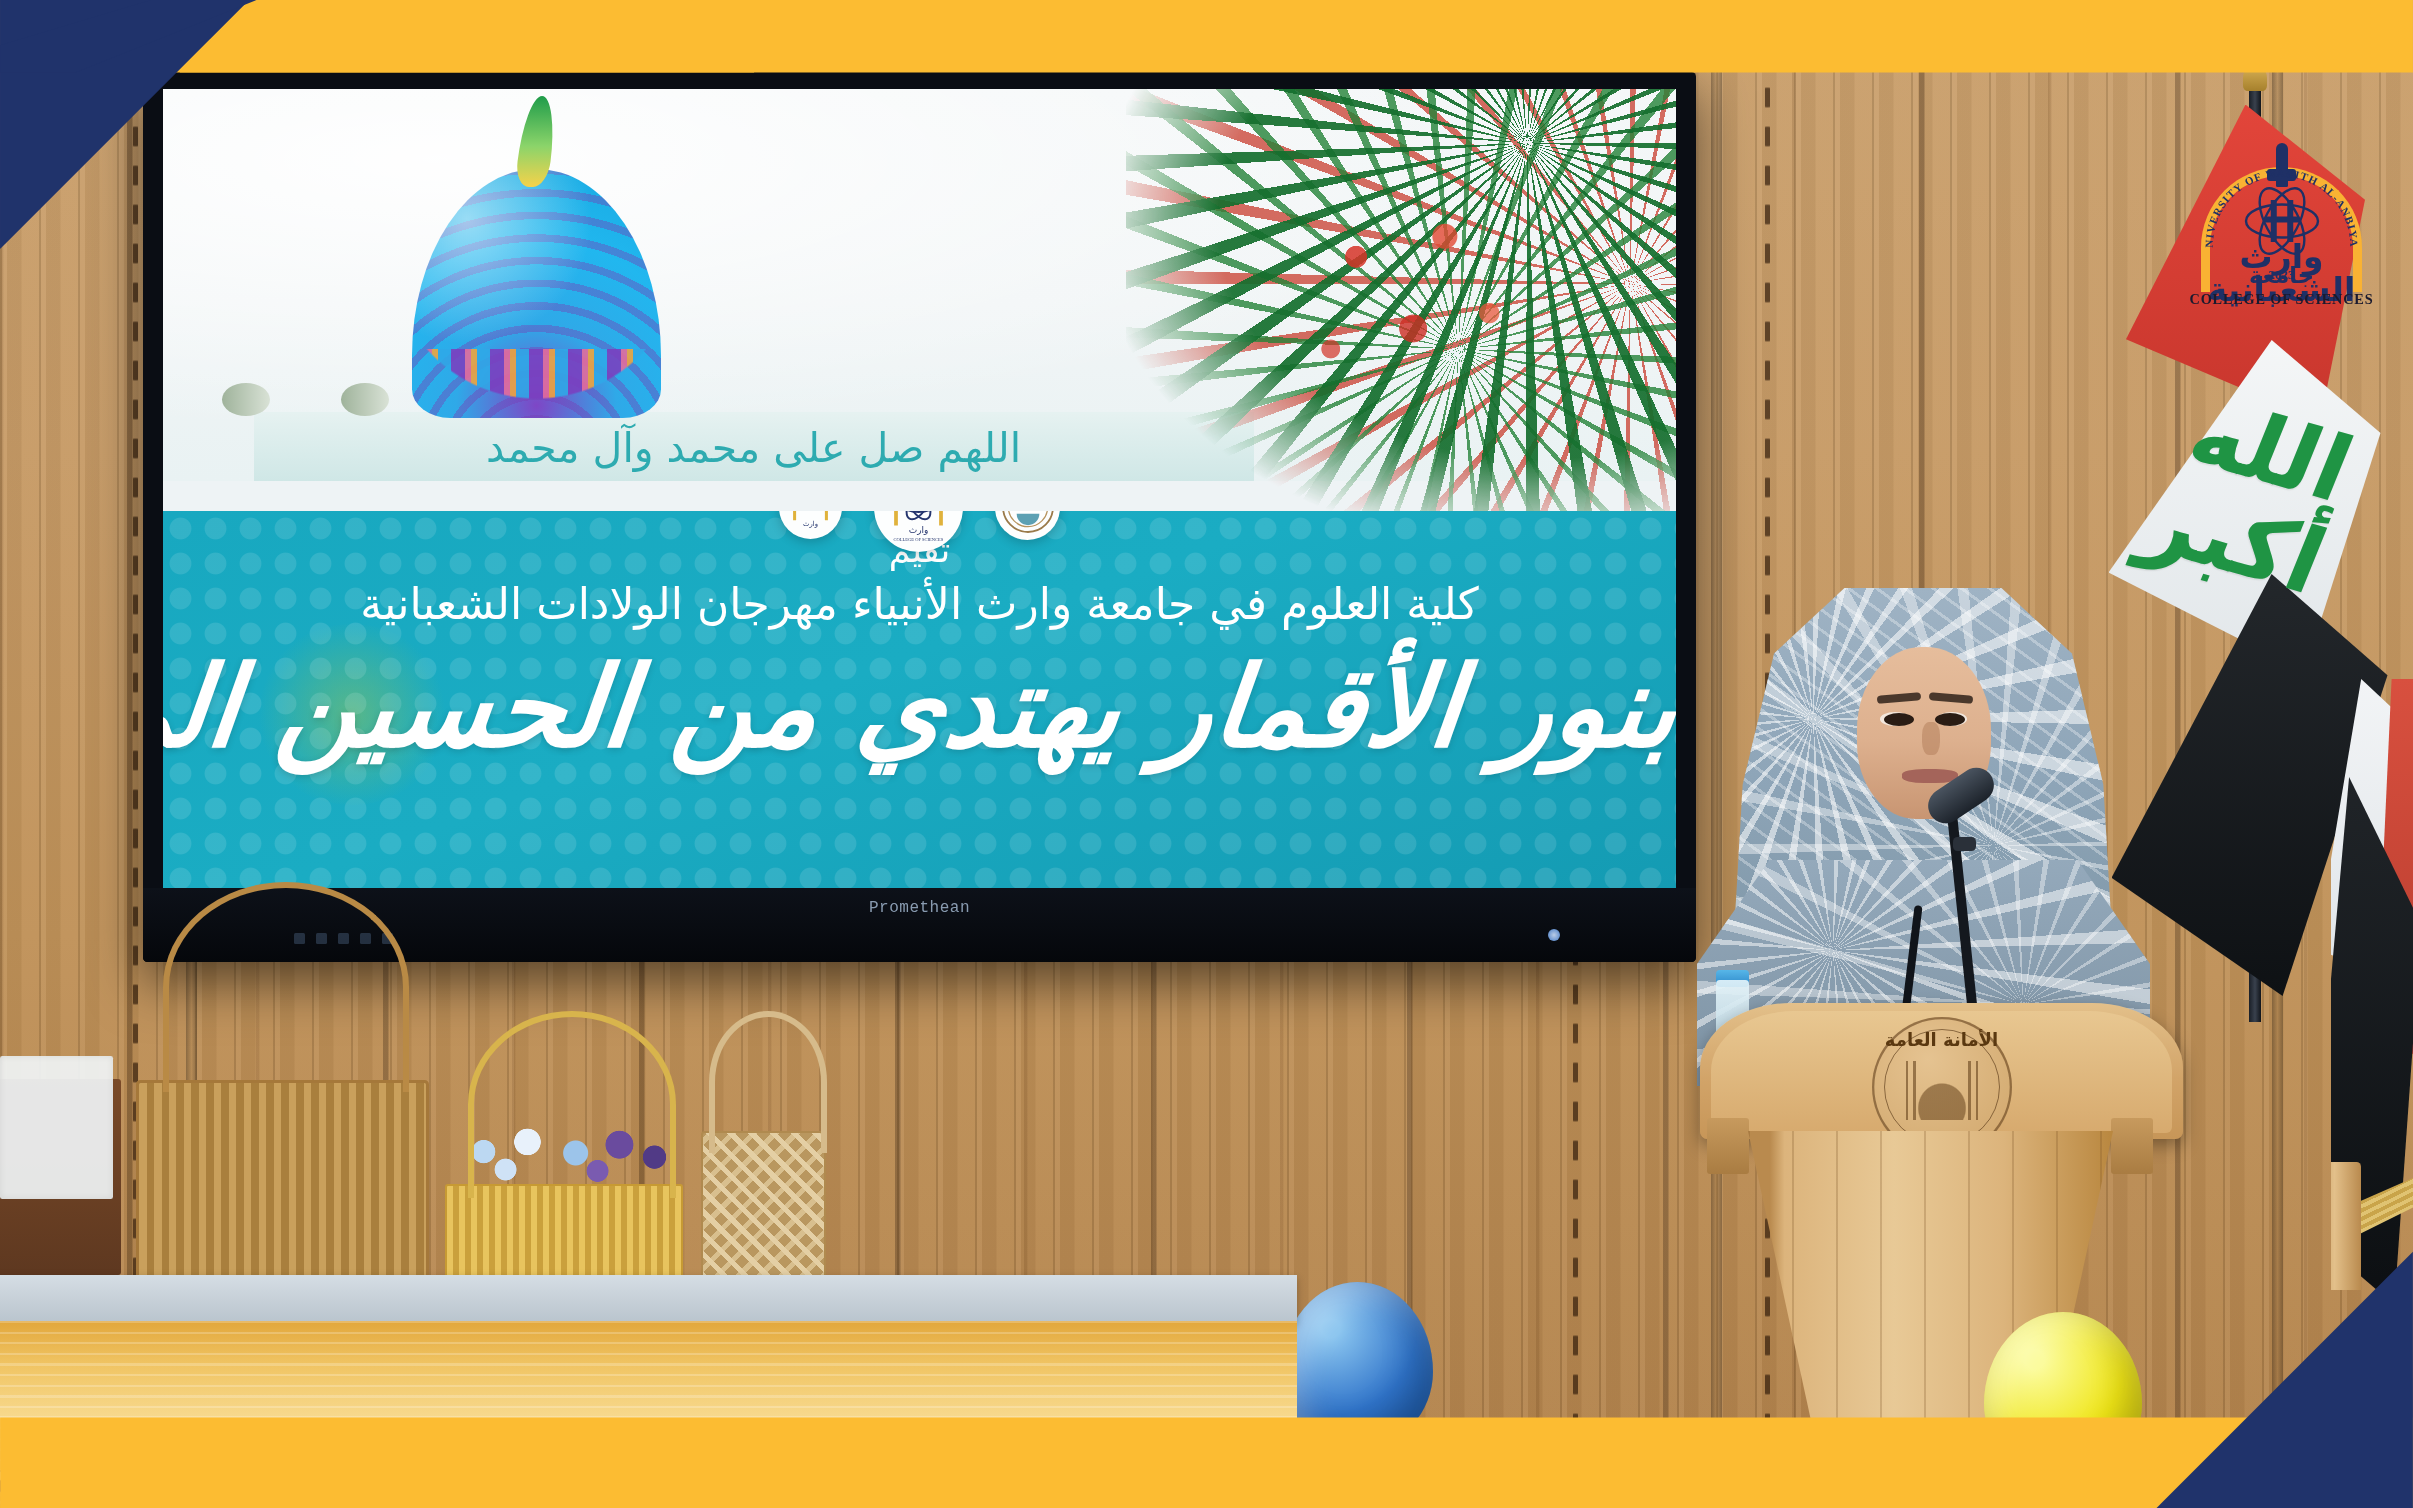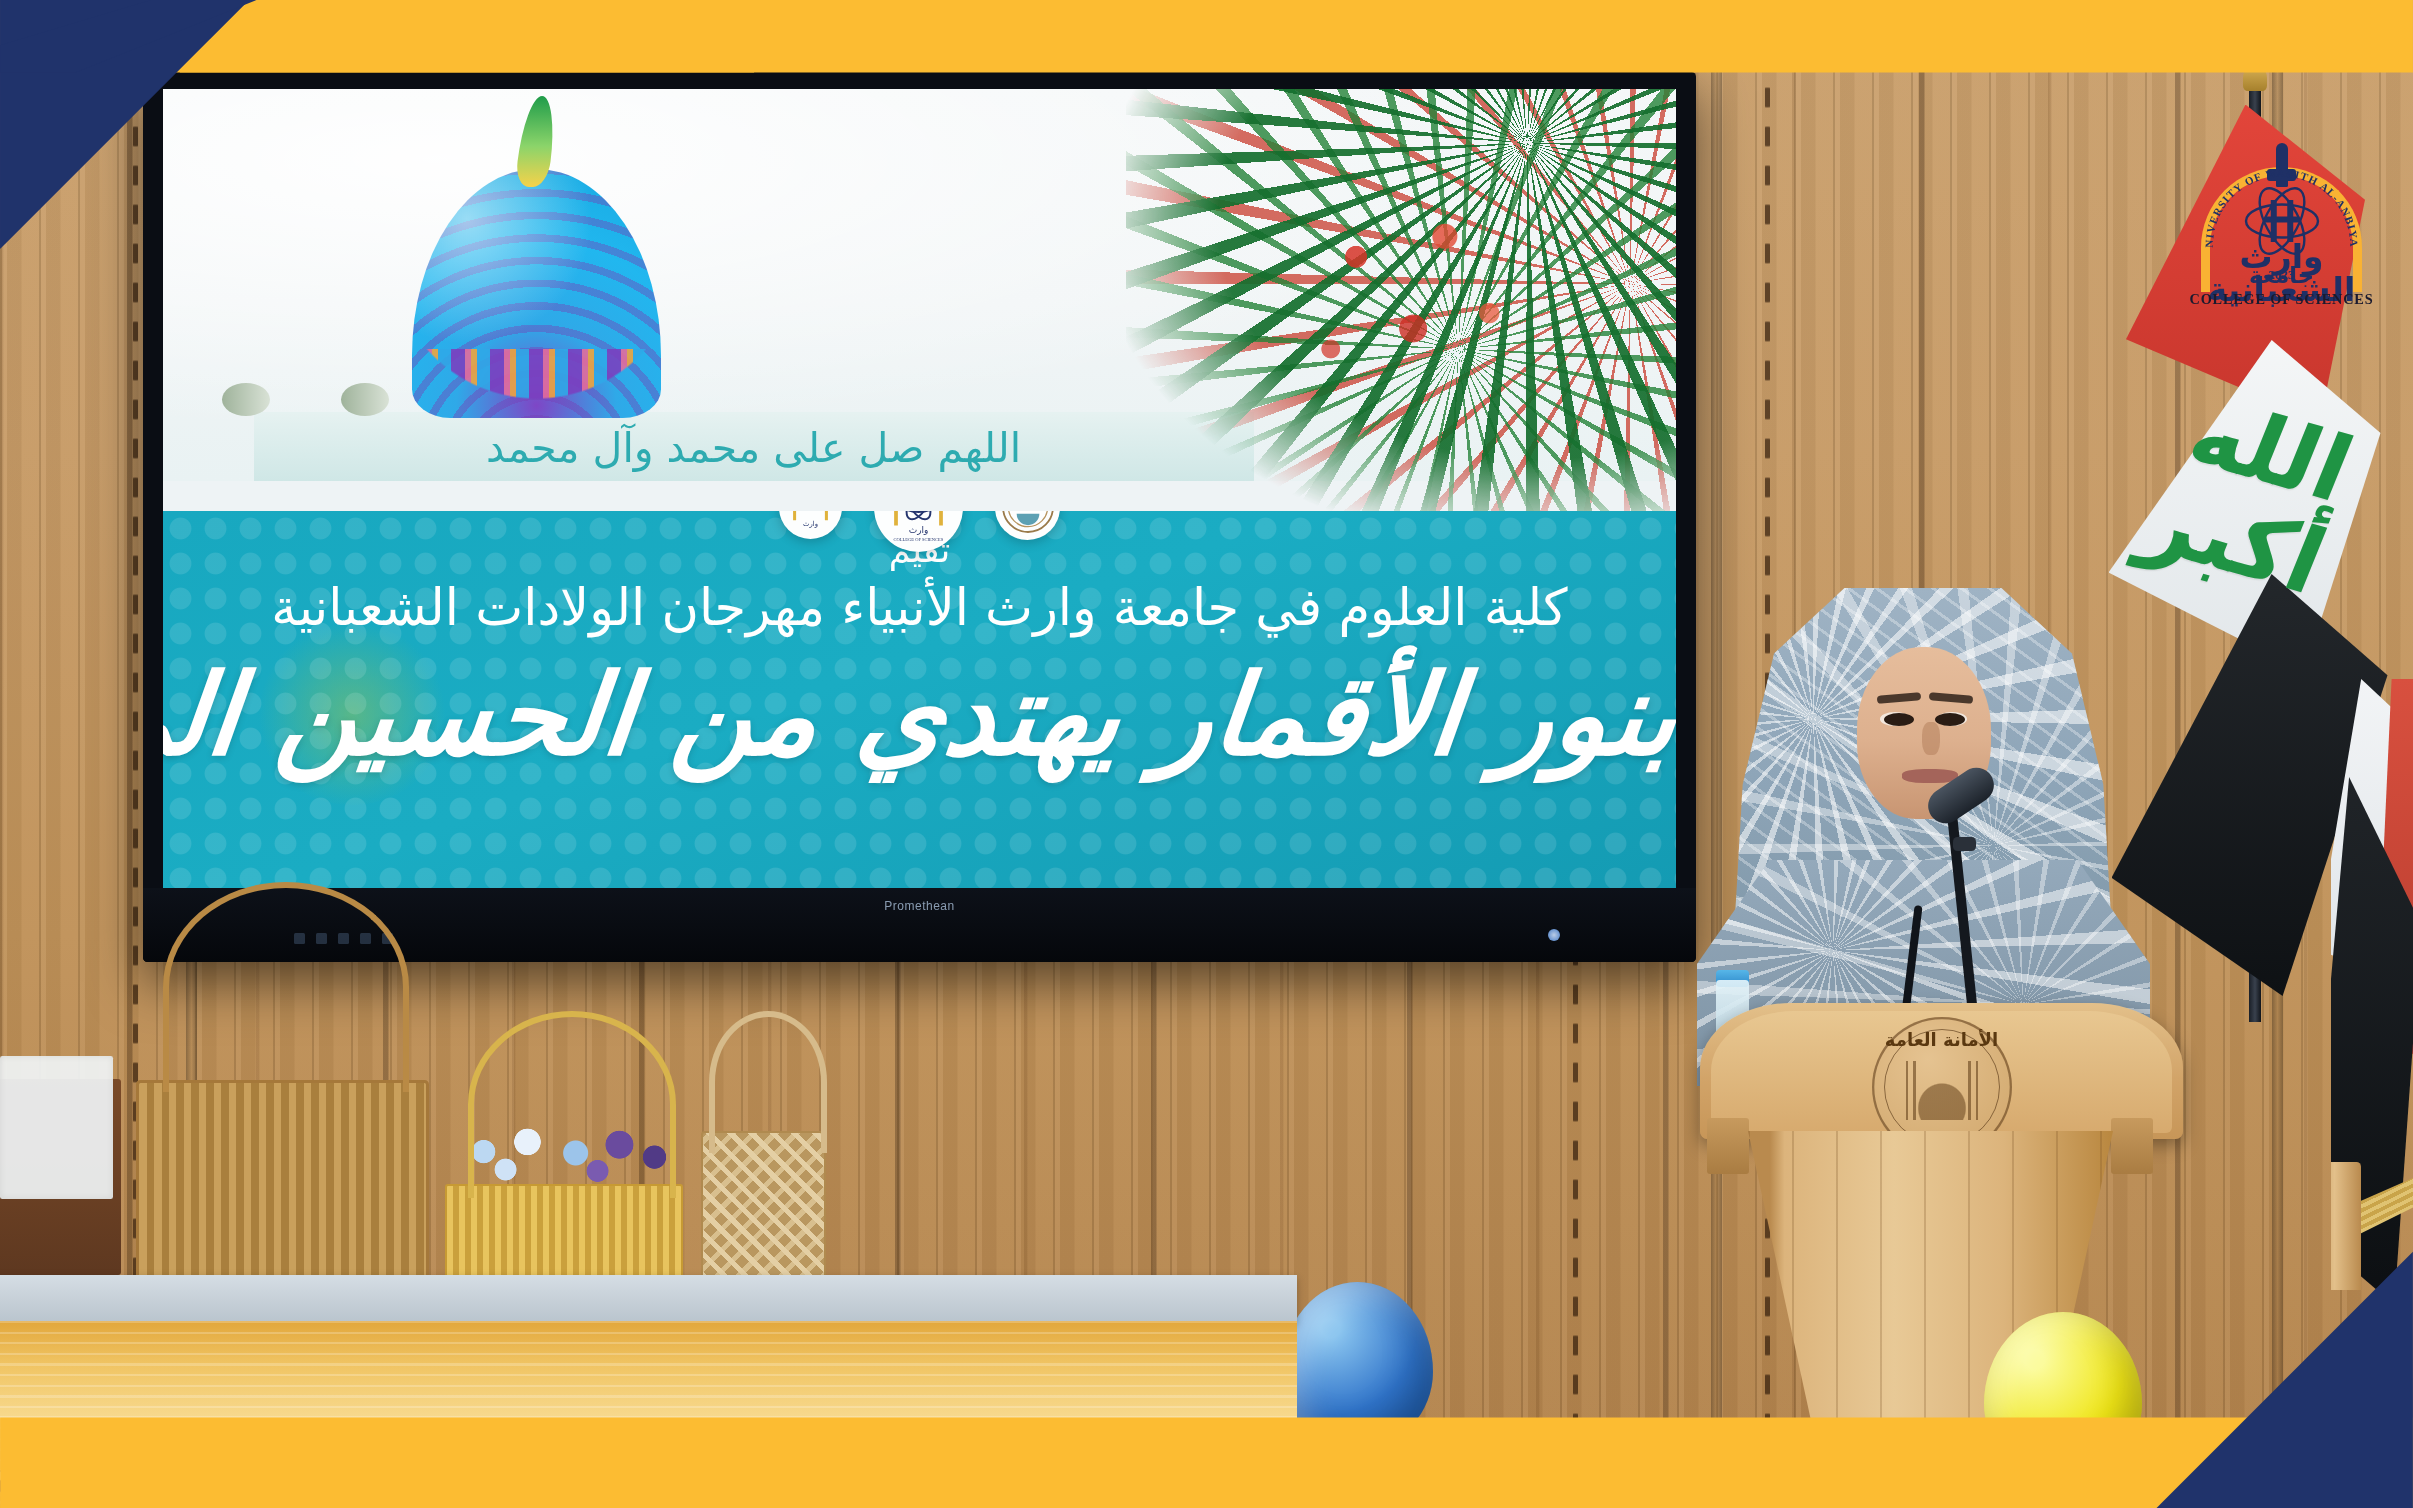--- a/index.html
+++ b/index.html
@@ -35,21 +35,21 @@
         background-size:4.5px 39px;background-repeat:repeat-y;opacity:.75;}
 
   
   #display{position:absolute;left:143px;top:72px;width:1527px;height:890px;
            background:#0a0d14;border-radius:4.5px;
            box-shadow:0 19.6px 53px rgba(0,0,0,.55);padding-left:26px;}
   .screen{position:absolute;left:19.6px;top:16.6px;right:19.6px;height:799px;overflow:hidden;background:#eef3f5;}
   .bezel-bottom{position:absolute;left:0;right:0;bottom:0;height:74px;
                 background:linear-gradient(180deg,#0d1119,#05070b);border-radius:0 0 4.5px 4.5px;}
   .brand{position:absolute;left:50%;transform:translateX(-50%);top:10.6px;
-         color:#9fb4cc;font-size:12px;letter-spacing:0.5px;opacity:.85;font-family:Liberation Sans, sans-serif;}
+         color:#9fb4cc;font-size:16px;letter-spacing:0.5px;opacity:.85;font-family:Liberation Mono, monospace;}
   .bez-ctrls{position:absolute;left:151px;bottom:18px;display:flex;gap:10.6px;opacity:.45;}
   .bez-ctrls i{display:block;width:11.3px;height:11.3px;background:#4d6party;background:#49607d;border-radius:1.5px;}
   .bez-led{position:absolute;right:136px;bottom:21px;width:12px;height:12px;border-radius:50%;
            background:radial-gradient(circle,#cfe3ff,#4a86d8);opacity:.9;}
 
   
   .slide-photo{position:absolute;left:0;top:0;width:100%;height:392px;
     background:linear-gradient(180deg,#f4f7f8 0%,#f1f5f6 55%,#e9f2f3 100%);}
   .sky-wash{position:absolute;inset:0;background:
       radial-gradient(ellipse at 18% 18%, rgba(255,255,255,.95), rgba(255,255,255,0) 60%);}
@@ -105,21 +105,21 @@
   .logos-row{position:absolute;left:0;right:0;top:-48px;display:flex;justify-content:center;
         align-items:center;gap:32px;}
   .clogo{border-radius:50%;background:#fdfefe;box-shadow:0 3px 10.6px rgba(0,0,0,.2);
         display:flex;align-items:center;justify-content:center;overflow:hidden;}
   .clogo.small{width:63px;height:63px;}
   .clogo.big{width:89px;height:89px;}
   .clogo.med{width:65px;height:65px;}
 
   .sl-tiny{margin-top:19.6px;text-align:center;color:#ffffff;font-size:35px;direction:rtl;
         font-family:"DejaVu Sans",sans-serif;}
-  .sl-sub{margin-top:7.5px;text-align:center;color:#ffffff;font-size:51px;direction:rtl;
+  .sl-sub{margin-top:7.5px;text-align:center;color:#ffffff;font-size:44px;direction:rtl;
         font-family:"DejaVu Sans",sans-serif;white-space:nowrap;}
   .sl-title{margin-top:19.6px;text-align:center;color:#ffffff;font-size:112px;line-height:1.05;
         direction:rtl;font-family:"DejaVu Serif",serif;font-style:italic;font-weight:700;
         text-shadow:0 2.3px 7.5px rgba(0,0,0,.15);white-space:nowrap;transform:skewX(-6deg);}
 
   
   #shelf{position:absolute;left:-30px;top:1275px;width:1327px;height:48px;
         background:linear-gradient(180deg,#d5dde4,#b9c4cd);box-shadow:0 3px 7.5px rgba(0,0,0,.25);}
   #table{position:absolute;left:-30px;top:1321px;width:1327px;height:196px;
         background:

